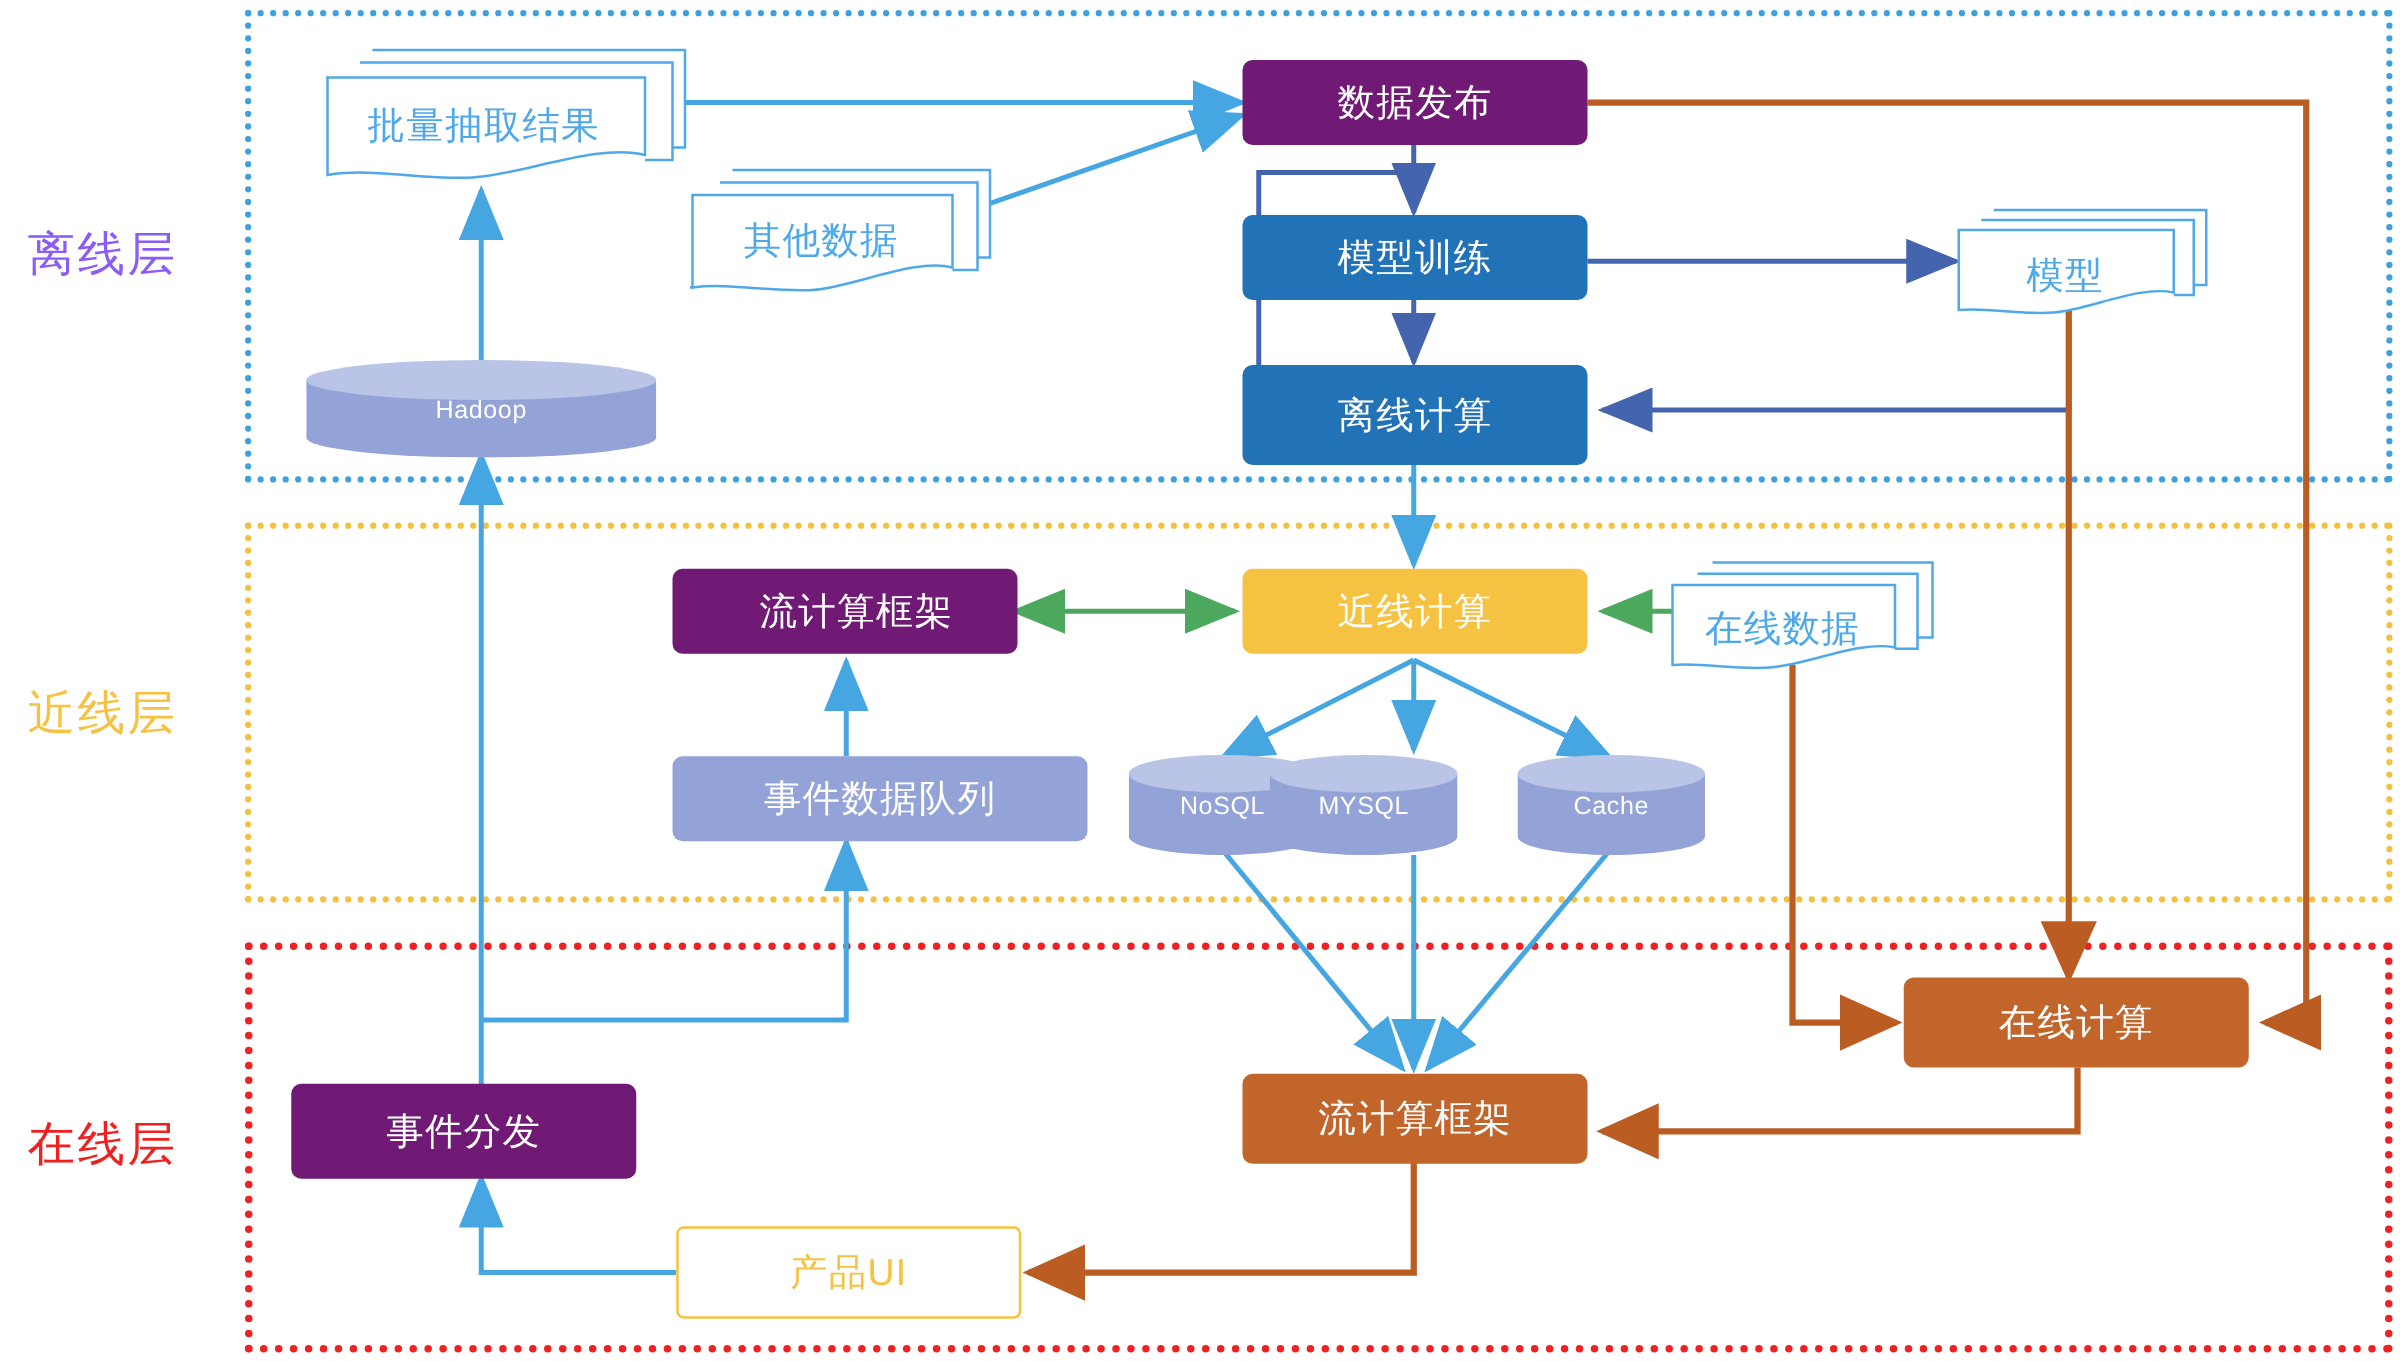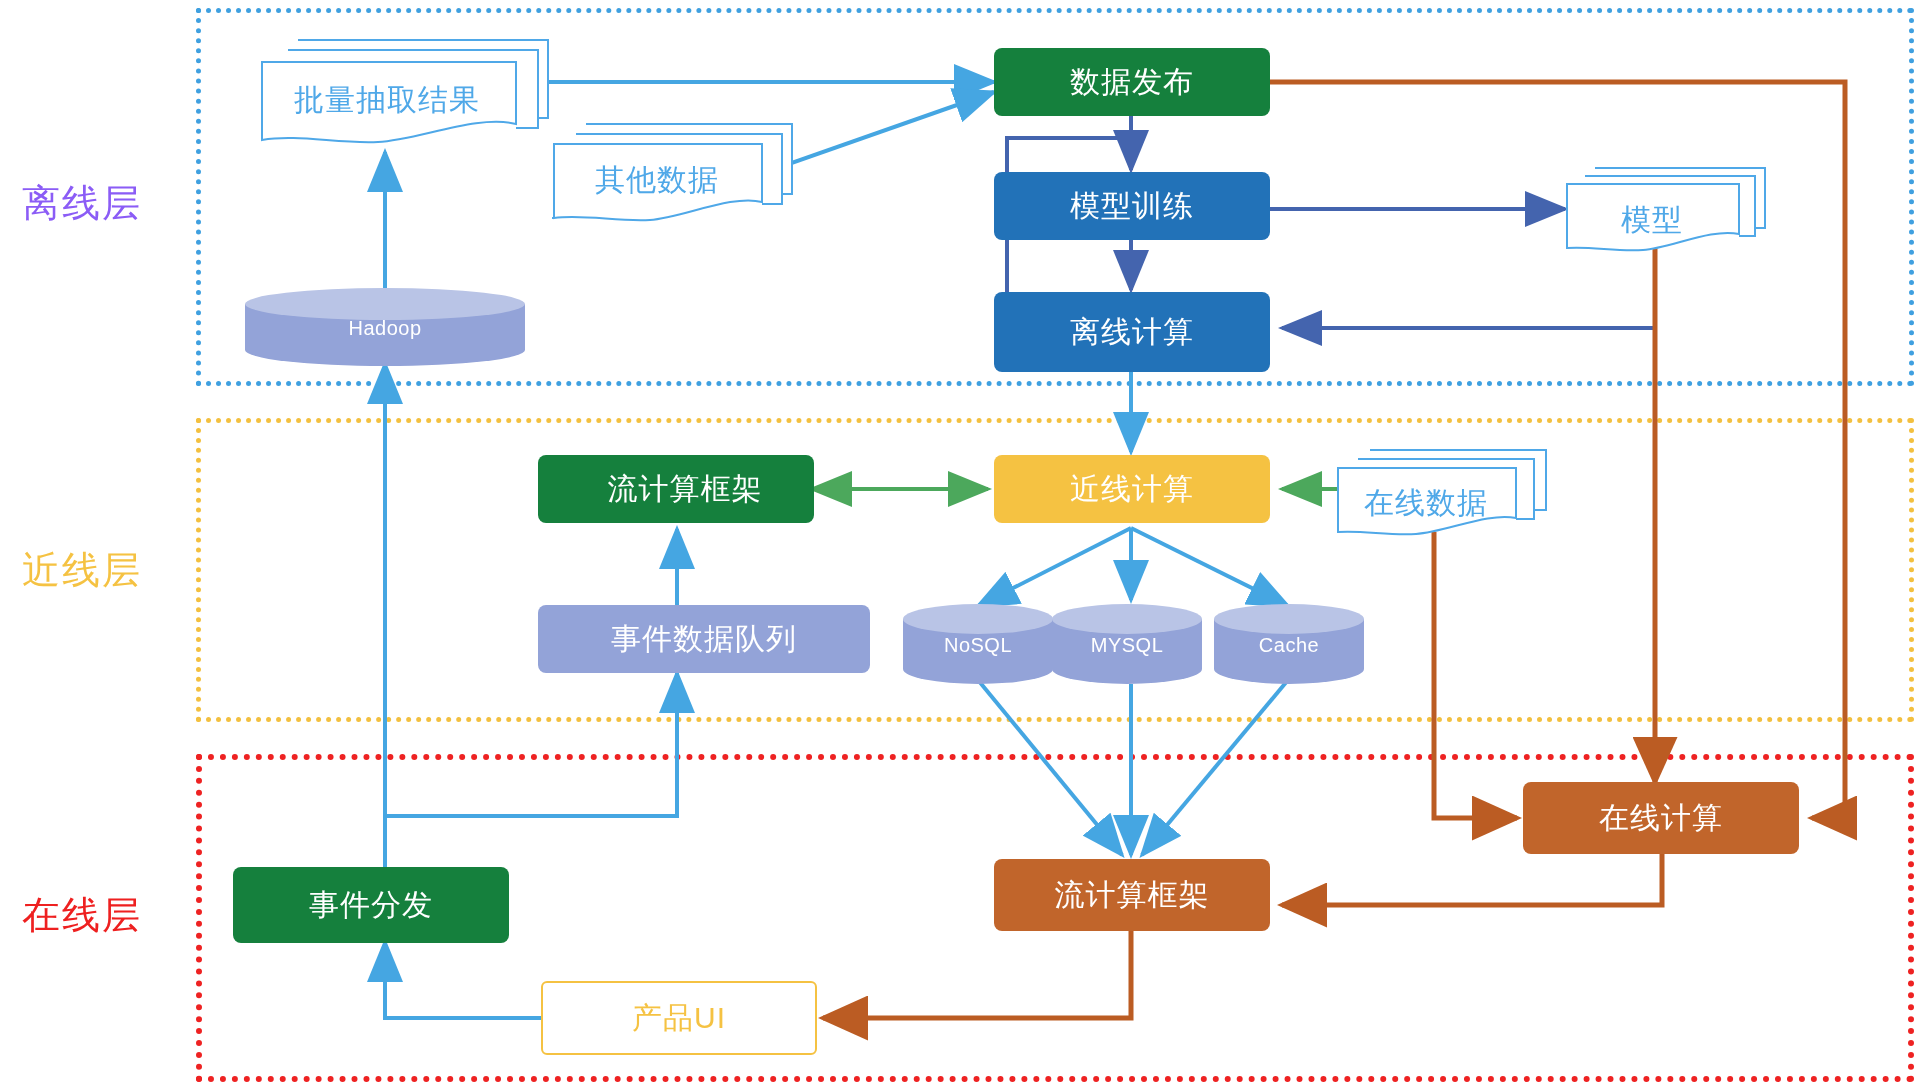--- a/index.html
+++ b/index.html
@@ -13,21 +13,21 @@
   .band.online{border:6px dotted #EE2222;}
 
   .band-label{position:absolute;font-size:38px;font-weight:400;letter-spacing:2px;white-space:nowrap;}
   .band-label.offline{color:#8b5cf6;}
   .band-label.nearline{color:#F5C242;}
   .band-label.online{color:#EE2020;}
 
   
   .node{position:absolute;box-sizing:border-box;display:flex;align-items:center;justify-content:center;
         border-radius:8px;color:#fff;font-size:30px;letter-spacing:1px;text-align:center;z-index:6;}
-  .node.green{background:#15803d;}
+  .node.green{background:#701a75;}
   .node.blue{background:#2272B8;}
   .node.amber{background:#F5C242;}
   .node.orange{background:#C1652B;}
   .node.lavender{background:#93A3D8;}
   .node.outline-amber{background:#ffffff;border:2px solid #F5C242;color:#F5C242;border-radius:6px;}
 
   
   .cyl{position:absolute;z-index:6;}
   .cyl svg{display:block;}
   .cyl .cyl-label{position:absolute;left:0;right:0;top:50%;transform:translateY(-42%);
@@ -133,21 +133,21 @@
 
   <div class="docstack" style="left:258px;top:18px;width:300px;height:128px;">
     <svg width="300" height="128" viewBox="0 0 300 128">
       <path d="M40,22 H290 V100 H268" fill="#fff" stroke="#4FA8E8" stroke-width="2"></path>
       <path d="M30,32 H280 V110 H258" fill="#fff" stroke="#4FA8E8" stroke-width="2"></path>
       <path d="M4,44 H258 V106 C220,96 160,122 120,124 C80,126 40,116 4,122 Z" fill="#fff" stroke="#4FA8E8" stroke-width="2"></path>
     </svg>
     <div class="doc-label" style="left:0;top:62px;width:258px;">批量抽取结果</div>
   </div>
 
-  <div class="docstack" style="left:552px;top:112px;width:260px;height:116px;">
+  <div class="docstack" style="left:552px;top:124px;width:260px;height:116px;">
     <svg width="260" height="116" viewBox="0 0 260 116">
       <path d="M34,12 H240 V82 H220" fill="#fff" stroke="#4FA8E8" stroke-width="2"></path>
       <path d="M24,22 H230 V92 H210" fill="#fff" stroke="#4FA8E8" stroke-width="2"></path>
       <path d="M2,32 H210 V90 C180,82 130,106 98,108 C66,110 32,102 2,106 Z" fill="#fff" stroke="#4FA8E8" stroke-width="2"></path>
       <path d="M0,106 H2" fill="none" stroke="#4FA8E8" stroke-width="2"></path>
     </svg>
     <div class="doc-label" style="left:0;top:48px;width:210px;">其他数据</div>
   </div>
 
   <div class="docstack" style="left:1565px;top:160px;width:220px;height:98px;">
@@ -177,21 +177,21 @@
   </div>
 
   <div class="cyl" style="left:903px;top:604px;width:150px;height:80px;">
     <svg width="150" height="80" viewBox="0 0 150 80">
       <path d="M0,15 H150 V65 A75,15 0 0 1 0,65 Z" fill="#93A3D8"></path>
       <ellipse cx="75" cy="15" rx="75" ry="15" fill="#B9C4E6"></ellipse>
     </svg>
     <div class="cyl-label">NoSQL</div>
   </div>
 
-  <div class="cyl" style="left:1052px;top:604px;width:150px;height:80px;">
+  <div class="cyl" style="left:1016px;top:604px;width:150px;height:80px;">
     <svg width="150" height="80" viewBox="0 0 150 80">
       <path d="M0,15 H150 V65 A75,15 0 0 1 0,65 Z" fill="#93A3D8"></path>
       <ellipse cx="75" cy="15" rx="75" ry="15" fill="#B9C4E6"></ellipse>
     </svg>
     <div class="cyl-label">MYSQL</div>
   </div>
 
   <div class="cyl" style="left:1214px;top:604px;width:150px;height:80px;">
     <svg width="150" height="80" viewBox="0 0 150 80">
       <path d="M0,15 H150 V65 A75,15 0 0 1 0,65 Z" fill="#93A3D8"></path>

